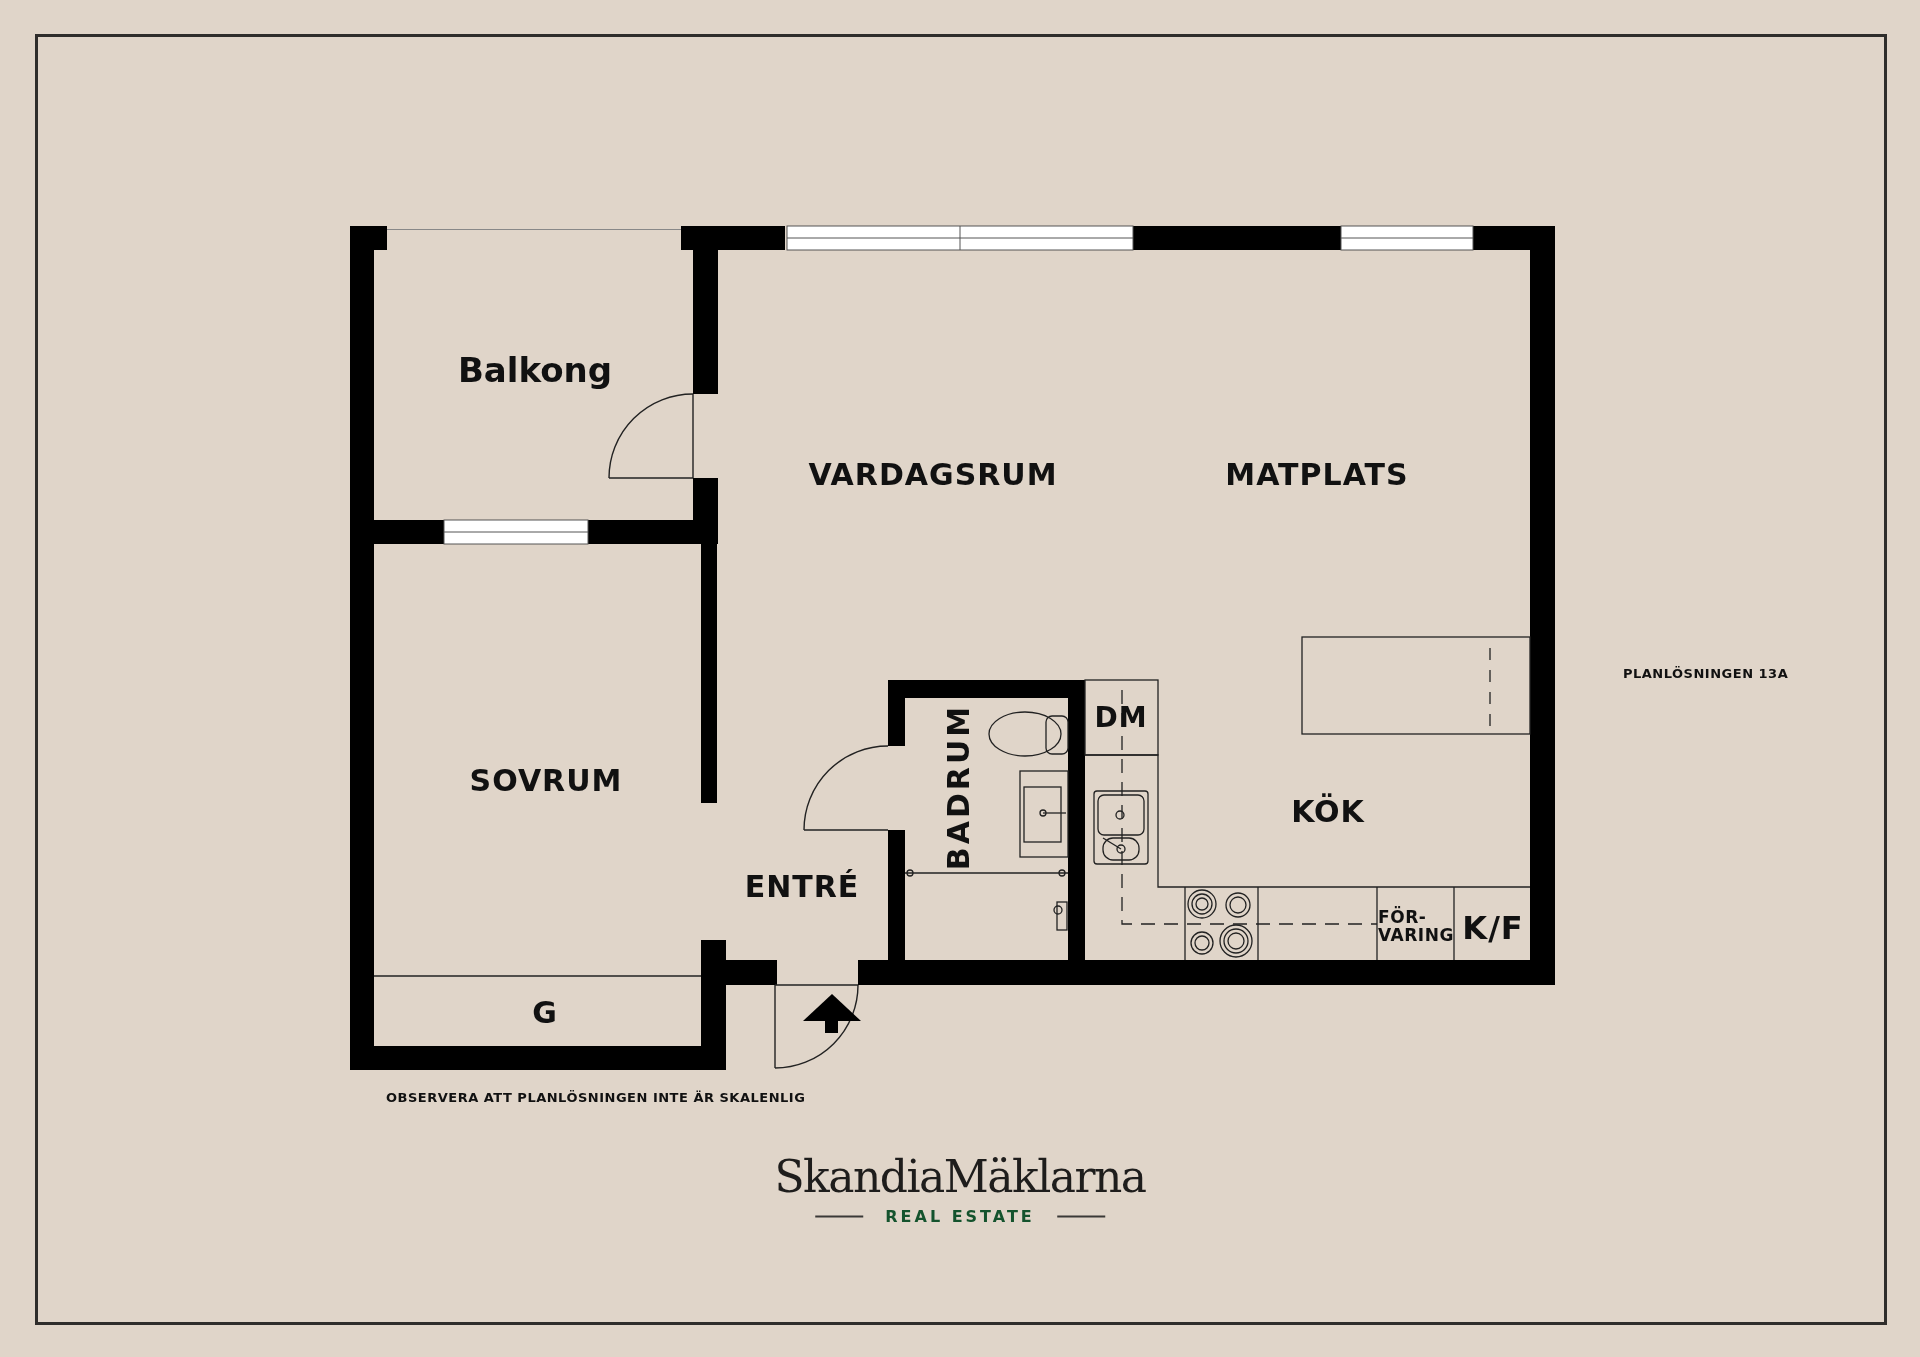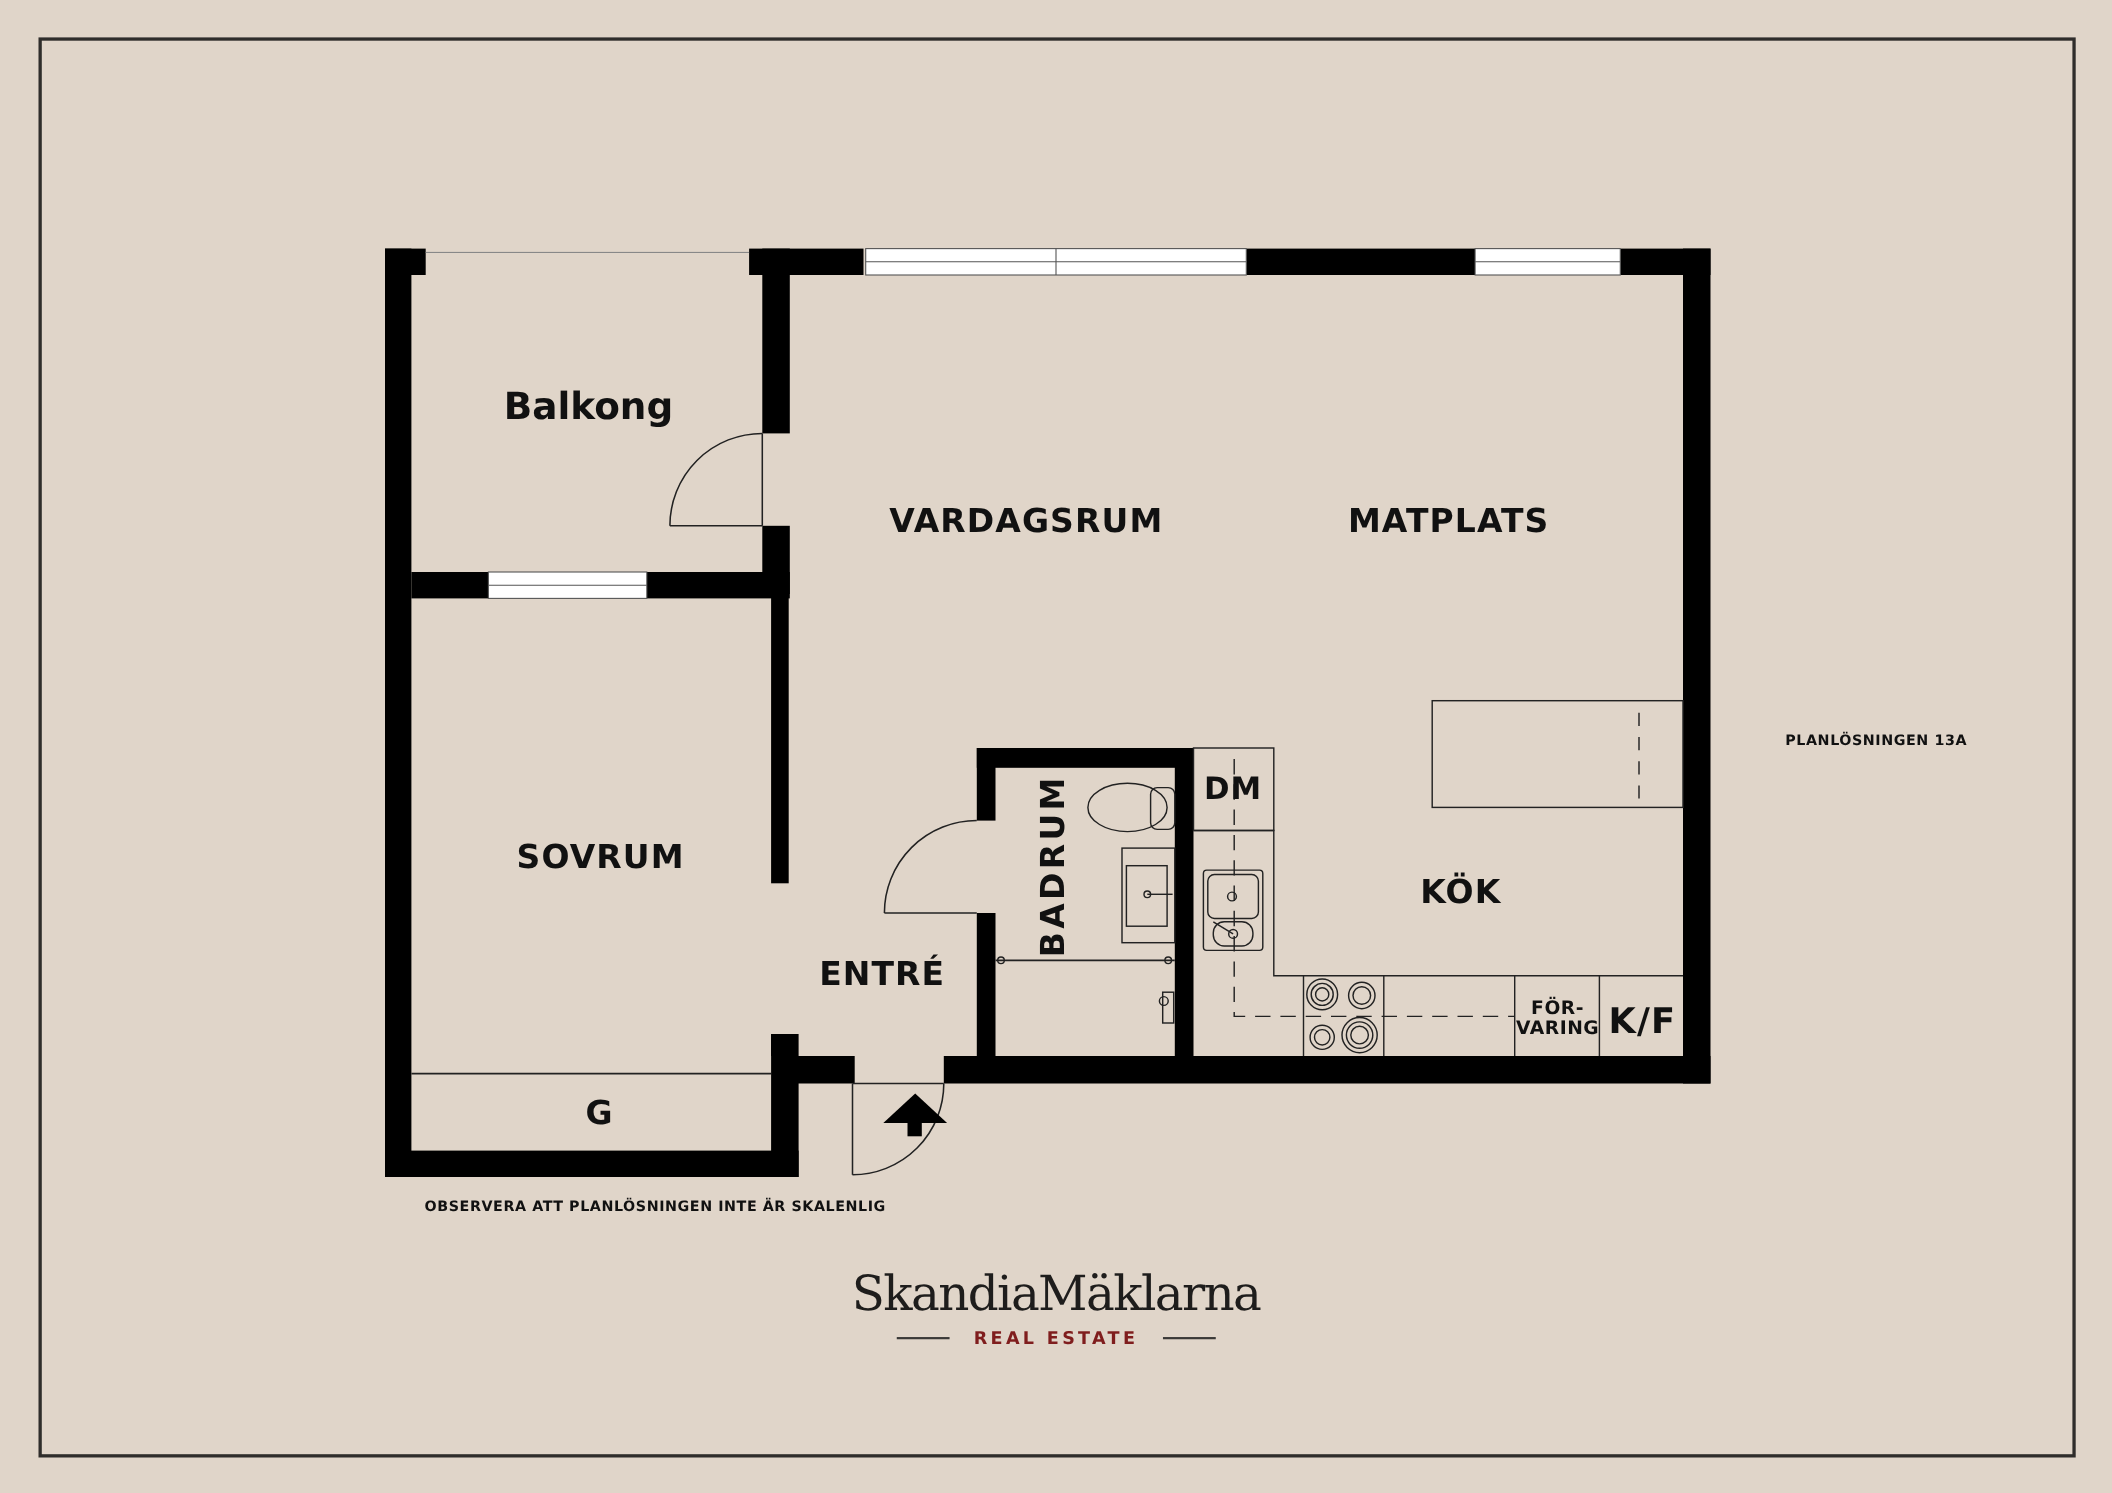--- a/index.html
+++ b/index.html
@@ -4,25 +4,25 @@
 <style>
   html, body { margin:0; padding:0; }
   body { width:1920px; height:1357px; background:#e0d5c9; position:relative; overflow:hidden; font-family:"DejaVu Sans", sans-serif; }
   .frame { position:absolute; left:35px; top:34px; width:1852px; height:1291px; border:3px solid #2f2d2b; box-sizing:border-box; }
   svg.plan { position:absolute; left:0; top:0; }
   .lbl { position:absolute; color:#111; font-family:"DejaVu Sans", sans-serif; font-weight:bold; white-space:nowrap; letter-spacing:1px; }
   .room-lbl { font-size:30px; transform:translate(-50%,-50%); }
   .balkong { font-size:34px; font-weight:600; letter-spacing:0; transform:translate(-50%,-50%); }
   .badrum { font-size:30px; transform:translate(-50%,-50%) rotate(-90deg); letter-spacing:3px; }
   .small { font-size:13px; letter-spacing:0.5px; }
-  .forvaring { font-size:17px; line-height:18px; text-align:center; transform:translate(-50%,-50%); letter-spacing:0.5px; }
+  .forvaring { font-size:17px; line-height:18px; text-align:left; transform:translate(-50%,-50%); letter-spacing:0.5px; }
   .kf { font-size:32px; transform:translate(-50%,-50%); }
   .dm { font-size:28px; transform:translate(-50%,-50%); }
   .logo { position:absolute; left:960px; top:1176px; transform:translate(-50%,-50%); font-family:"DejaVu Serif", serif; font-size:44px; color:#1e1d1c; letter-spacing:-1.5px; white-space:nowrap; }
-  .tagline { position:absolute; left:960px; top:1216px; transform:translate(-50%,-50%); display:flex; align-items:center; gap:22px; color:#7f1d1d; }
+  .tagline { position:absolute; left:960px; top:1216px; transform:translate(-50%,-50%); display:flex; align-items:center; gap:22px; color:#14532d; }
   .tagline .rule { width:48px; height:2px; background:#3a3937; }
   .tagline .txt { font-size:16px; font-weight:bold; letter-spacing:3px; font-family:"DejaVu Sans", sans-serif; }
 </style>
 </head>
 <body>
 
 <div class="frame"></div>
 
 <svg class="plan" width="1920" height="1357" viewBox="0 0 1920 1357">
 

